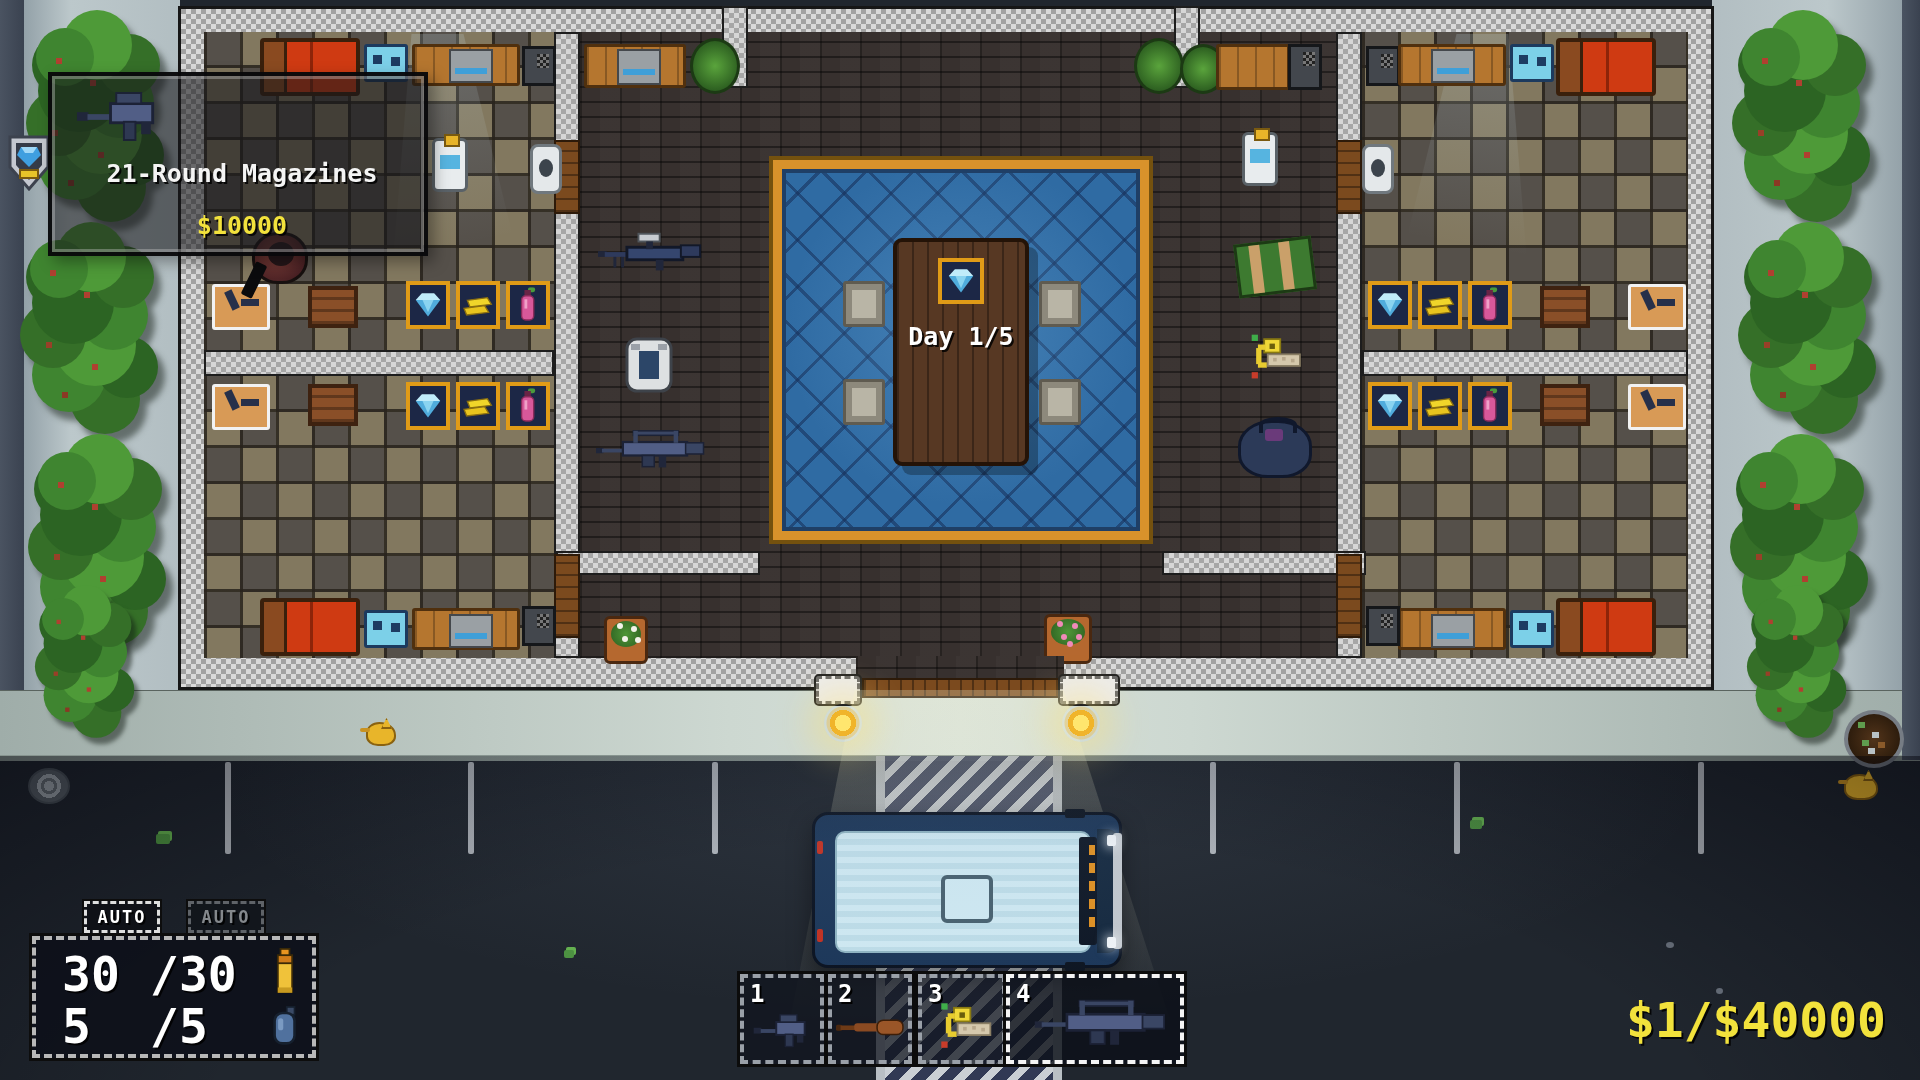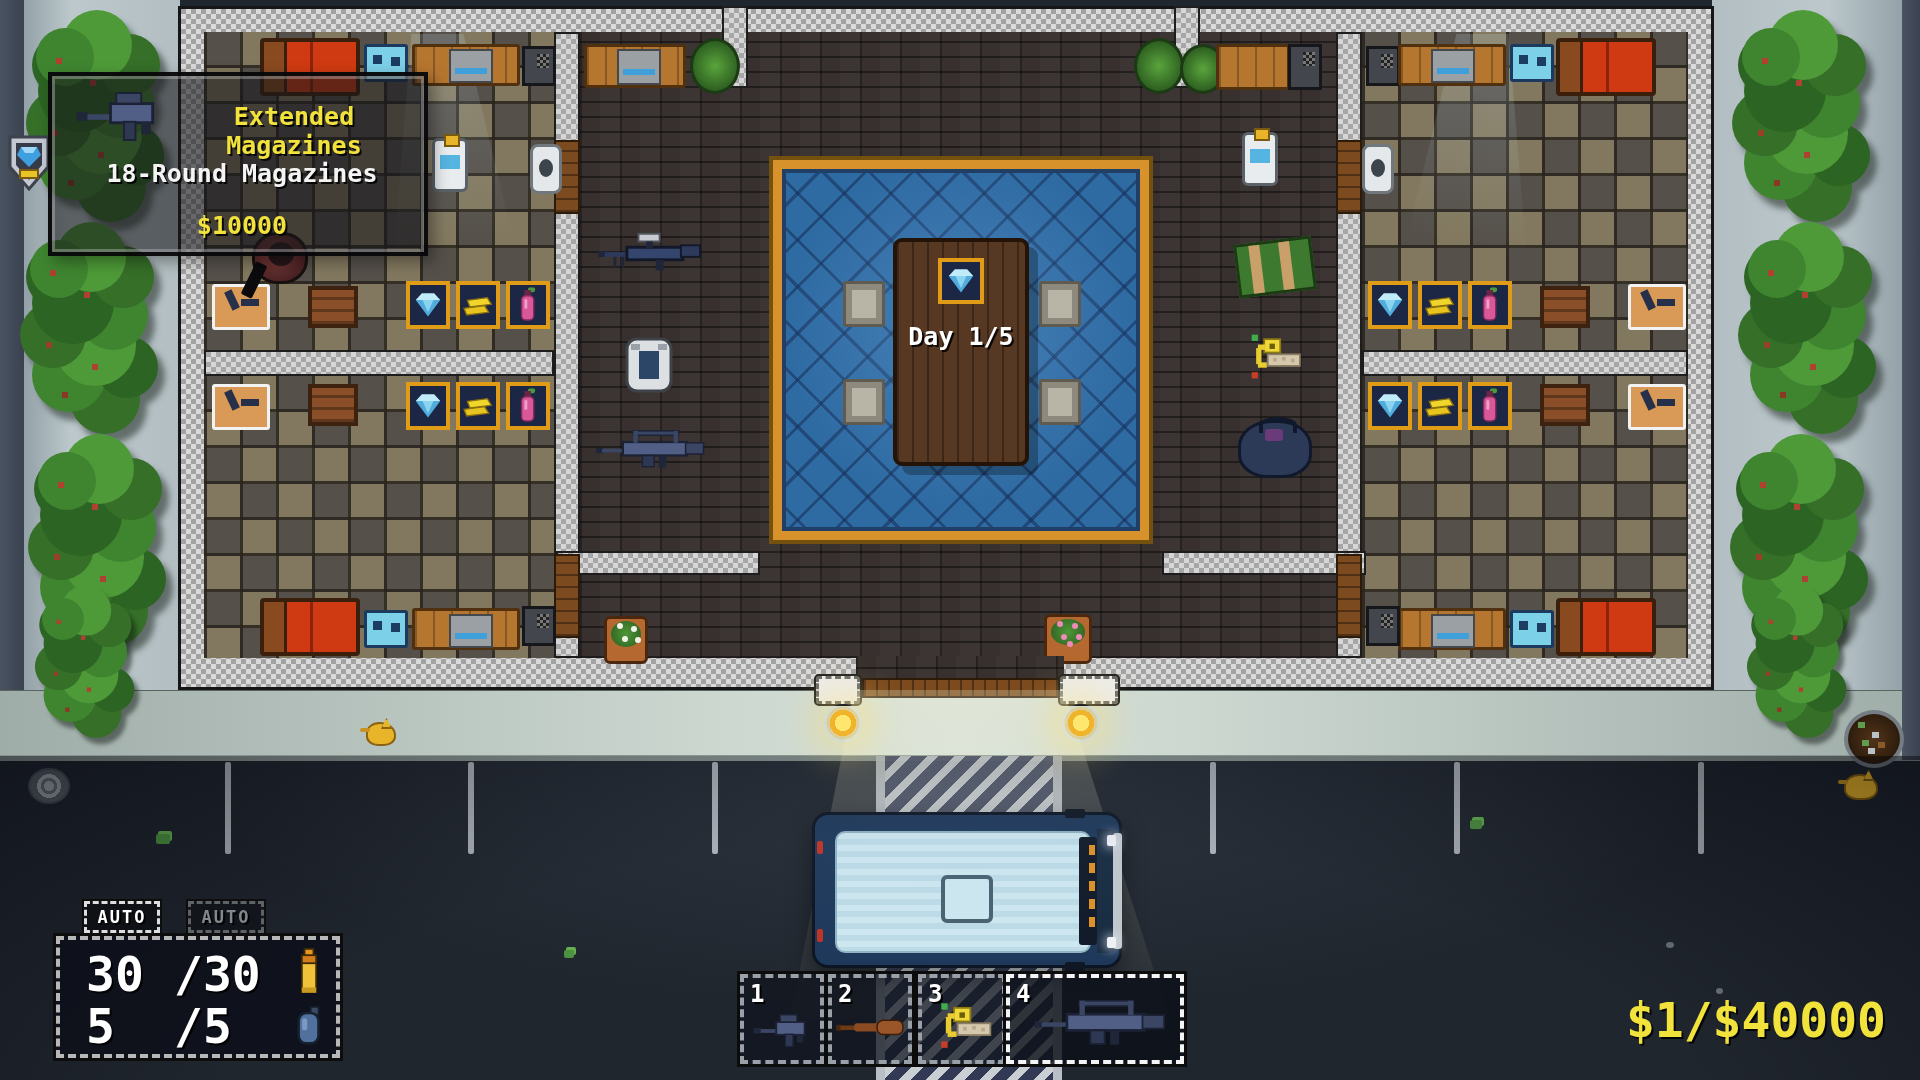--- a/index.html
+++ b/index.html
@@ -117,21 +117,21 @@
   .van-front{background:#14283e;border-radius:0 12px 12px 0;}
   .van-bumper{background:#c2c8ce;border-radius:3px;}
   .van-hl{background:#f0f4f8;border-radius:2px;box-shadow:0 0 10px 3px rgba(240,244,248,.5);}
   .van-tl{background:#c23020;border-radius:2px;}
   .van-mirror{background:#0c1420;border-radius:2px;}
   
   .player-body{background:radial-gradient(circle at 40% 40%,#7a3c36,#4a2124 75%);border:3px solid #17100f;border-radius:46%;box-sizing:border-box;}
   .player-head{background:#241619;border-radius:50%;}
   .player-gun{background:#0b0b0d;border-radius:2px;transform:rotate(26deg);}
   
-  .panel{background:rgba(12,15,24,.82);border:4px dashed #b8b8b8;outline:3px solid #0d0d0d;box-sizing:border-box;margin-left:24px;}
+  .panel{background:rgba(12,15,24,.82);border:4px dashed #b8b8b8;outline:3px solid #0d0d0d;box-sizing:border-box;}
   .fmode{display:flex;align-items:center;justify-content:center;font-size:17px;letter-spacing:2px;
      background:rgba(14,16,22,.88);border:3px dashed #dedede;outline:2px solid #0d0d0d;box-sizing:border-box;color:#fff;}
   .fmode.inactive{border-color:#5f6368;color:#84888c;background:rgba(14,16,22,.66);}
   .ammo-row{display:flex;align-items:baseline;color:#fff;font-size:48px;line-height:1;}
   .ammo-row .n1{width:88px;padding-left:26px;}
   .slot{background:rgba(16,20,30,.74);border:4px dashed #9aa0a8;outline:3px solid #0c0c0c;box-sizing:border-box;}
   .slot.selected{border-color:#f4f4f4;background:rgba(12,16,24,.82);}
   .slotnum{position:absolute;left:6px;top:2px;font-size:24px;color:#fff;font-weight:bold;text-shadow:2px 2px 0 #000;}
   .money{color:#fff;font-size:46px;text-align:right;}
   .money2{color:#f2e23c;font-size:48px;text-align:right;}
@@ -489,22 +489,21 @@
   </div>
 
   <div class="abs road-vig" style="left:0;top:756px;width:1920px;height:324px;pointer-events:none;"></div>
 
   <div class="abs tooltip" style="left:48px;top:72px;width:380px;height:184px;z-index:20;">
     <div class="abs" style="left:24px;top:14px;width:92px;height:54px;">
       <svg width="92" height="54" viewBox="0 0 96 56">
           <use href="#g-smg"></use>
         </svg>
     </div>
-    <div class="abs t tt-title" style="left:112px;top:26px;width:260px;">Extended Magazines</div>
-    <div class="abs t tt-sub" style="left:10px;top:83px;width:360px;">18-Round Magazines</div>
+    <div class="abs t tt-sub" style="left:10px;top:83px;width:360px;">21-Round Magazines</div>
     <div class="abs t tt-price" style="left:10px;top:135px;width:360px;">$10000</div>
   </div>
 
   <div class="abs t fmode" style="left:84px;top:901px;width:76px;height:32px;z-index:20;">AUTO</div>
   <div class="abs t fmode inactive" style="left:188px;top:901px;width:76px;height:32px;z-index:20;">AUTO</div>
 
   <div class="abs panel" style="left:32px;top:936px;width:284px;height:122px;z-index:20;">
     <div class="abs ammo-row t" style="left:0;top:10px;width:100%;">
       <span class="n1">30</span>
       <span>/30</span>

